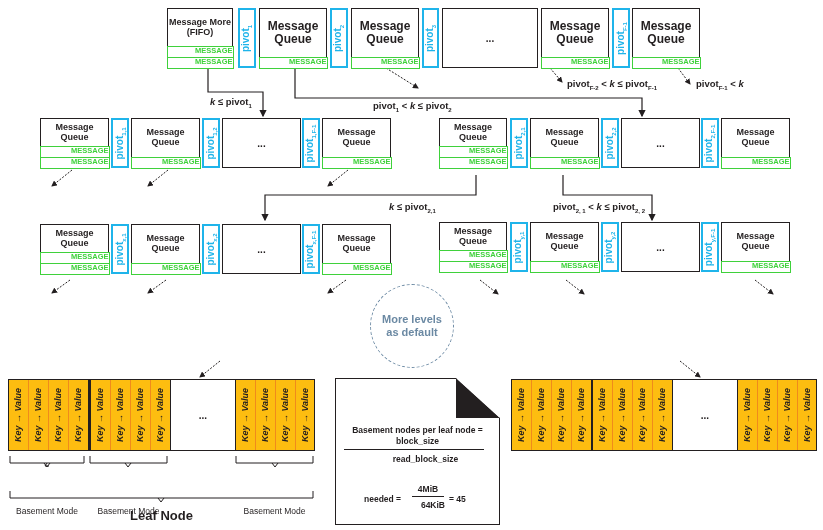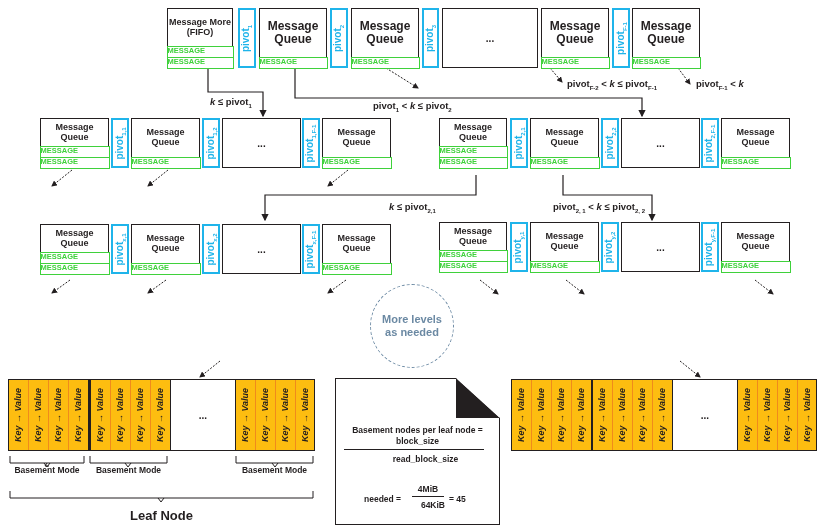--- a/index.html
+++ b/index.html
@@ -3,39 +3,39 @@
 <meta charset="utf-8">
 <style>
   html, body { margin:0; padding:0; background:#ffffff; }
   body { width:823px; height:530px; position:relative; overflow:hidden;
          font-family:"Liberation Sans", sans-serif; color:#231f20; }
   .abs { position:absolute; box-sizing:border-box; }
   .mq { border:1.5px solid #231f20; background:#fff; display:flex; flex-direction:column; }
   .mq-title { flex:1; display:flex; align-items:center; justify-content:center; text-align:center;
               font-weight:bold; line-height:1.05; }
   .msg { border:1.5px solid #3fd13b; color:#3fd13b; font-weight:bold; font-size:7.5px;
-         text-align:left; line-height:8px; height:10px; margin:0 -1.5px -1.5px -1.5px; background:#fff; }
+         text-align:right; line-height:8px; height:10px; margin:0 -1.5px -1.5px -1.5px; background:#fff; }
   .msg + .msg { margin-top:0; }
   .pivot { border:2px solid #1fb4ea; background:#fff; display:flex; align-items:center; justify-content:center; }
   .pivot span { transform:rotate(-90deg); white-space:nowrap; color:#1fb4ea; font-weight:bold; font-size:10px; }
   .pivot sub { font-size:6px; }
   .ell { border:1.5px solid #231f20; background:#fff; display:flex; align-items:center; justify-content:center;
          font-weight:bold; font-size:10px; }
   .lbl { font-weight:bold; font-size:9.5px; white-space:nowrap; }
   .lbl i { font-style:italic; }
   .lbl sub { font-size:6px; }
   .leaf { border:1.5px solid #231f20; background:#fff; display:flex; }
   .base { display:flex; height:100%; }
   .kv { width:19px; height:100%; background:#fdbd10; border-right:1px solid #f08a1c; display:flex;
         align-items:center; justify-content:center; box-sizing:border-box; }
   .kv span { transform:rotate(-90deg); white-space:nowrap; font-style:italic; font-weight:bold; font-size:9px; color:#231f20; }
   .base-sep { width:3px; background:#231f20; height:100%; }
   .leaf-ell { display:flex; align-items:center; justify-content:center; font-weight:bold; font-size:10px;
               border-left:1.5px solid #231f20; border-right:1.5px solid #231f20; box-sizing:border-box; }
-  .bm-label { font-weight:bold; font-size:8.5px; text-align:center; }
+  .bm-label { font-weight:normal; font-size:8.5px; text-align:center;margin-top:41px; }
   .leaf-label { font-weight:bold; font-size:13px; text-align:center; }
   .circle { border:1.5px dashed #6b89a3; border-radius:50%; display:flex; align-items:center; justify-content:center;
             text-align:center; color:#6b89a3; font-weight:bold; font-size:11px; line-height:1.2; }
   .note { border:1.5px solid #231f20; background:#fff; }
   .note-text { font-weight:bold; font-size:8.5px; text-align:center; }
   svg.lines { position:absolute; left:0; top:0; }
 </style>
 </head>
 <body>
 
@@ -222,21 +222,21 @@
 <div class="abs ell" style="left:621px;top:222px;width:79px;height:50px;">...</div>
 <div class="abs pivot" style="left:701px;top:222px;width:18px;height:50px;">
   <span><span>pivot</span><sub>y,F-1</sub></span>
 </div>
 <div class="abs mq" style="left:721px;top:222px;width:69px;height:50px;">
   <div class="mq-title" style="font-size:9px;">Message Queue</div>
   <div class="msg">MESSAGE</div>
 </div>
 
 <div class="abs circle" style="left:370px;top:284px;width:84px;height:84px;">
-  <span style="width:60px;">More levels as needed</span>
+  <span style="width:60px;">More levels as default</span>
 </div>
 
 <div class="abs leaf" style="left:8px;top:379px;width:307px;height:72px;">
   <div class="base">
     <div class="kv" style="width:20px">
         <span>Key → Value</span>
       </div>
     <div class="kv" style="width:20px">
         <span>Key → Value</span>
       </div>

